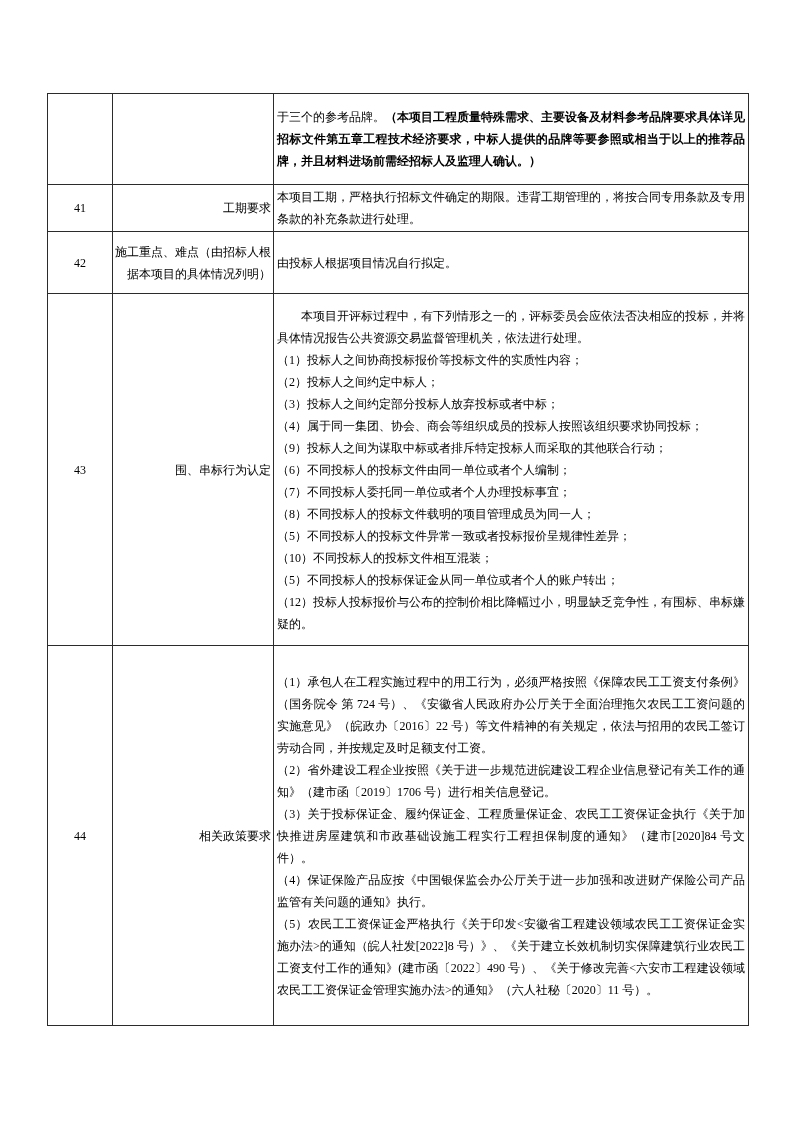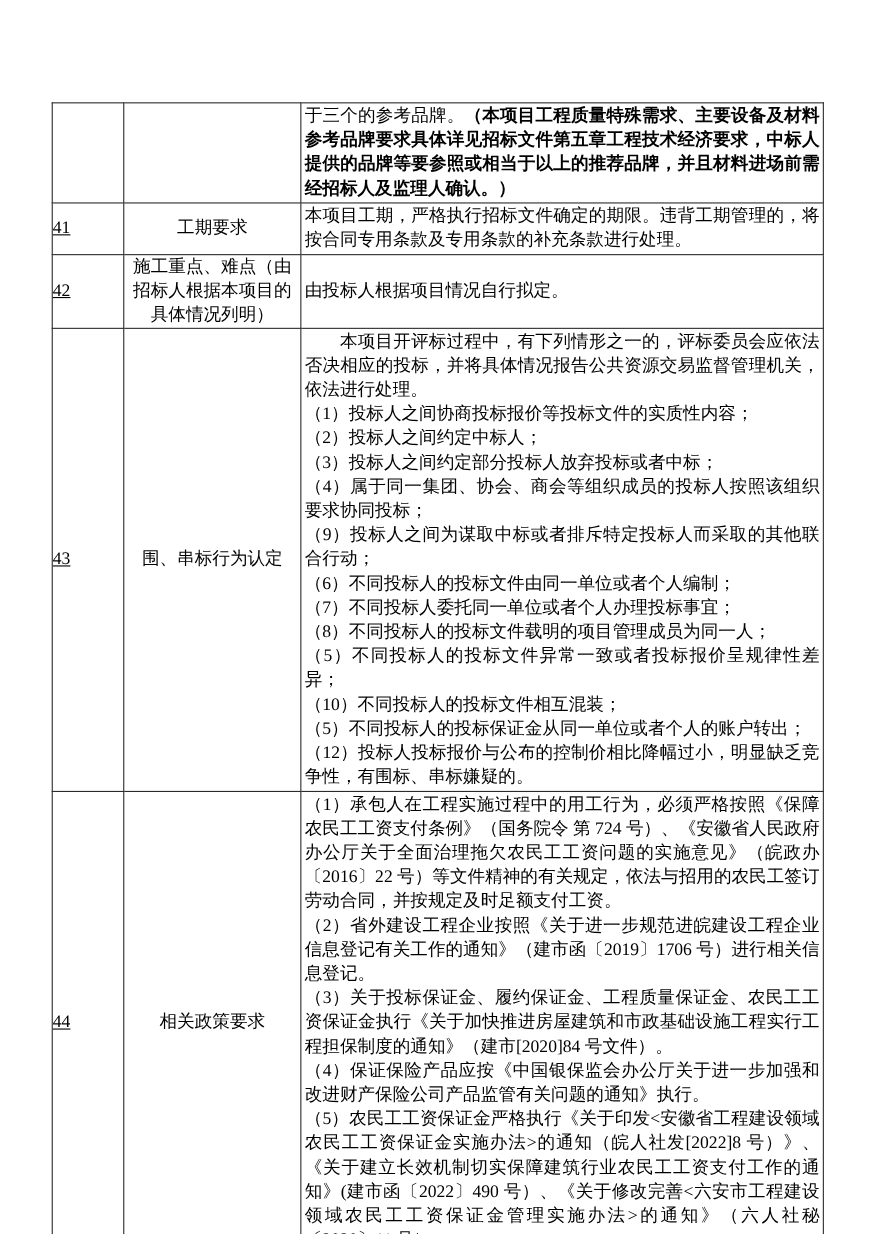--- a/index.html
+++ b/index.html
@@ -16,33 +16,33 @@
   table.doc-table {
     position: absolute;
     left: 47px;
     top: 93px;
     width: 701px;
     border-collapse: collapse;
     table-layout: fixed;
   }
   table.doc-table td {
     border: 1px solid #2b2b2b;
-    font-size: 16px;
+    font-size: 12px;
     line-height: 22px;
     vertical-align: middle;
   }
   col.c-num   { width: 65px; }
   col.c-label { width: 161px; }
   col.c-body  { width: 475px; }
   td.num-cell {
-    text-decoration: underline;
+    text-align: center;
   }
   td.label-cell {
     padding: 0 2px;
-    text-align: center;
+    text-align: right;
   }
   td.content-cell {
     padding: 1px 3px 1px 3px;
     text-align: justify;
     vertical-align: top;
   }
   td.content-cell.v-mid { vertical-align: middle; }
   tr.r-cont  td { height: 91px; }
   tr.r-41    td { height: 44px; }
   tr.r-42    td { height: 62px; margin-left: 44px; }

